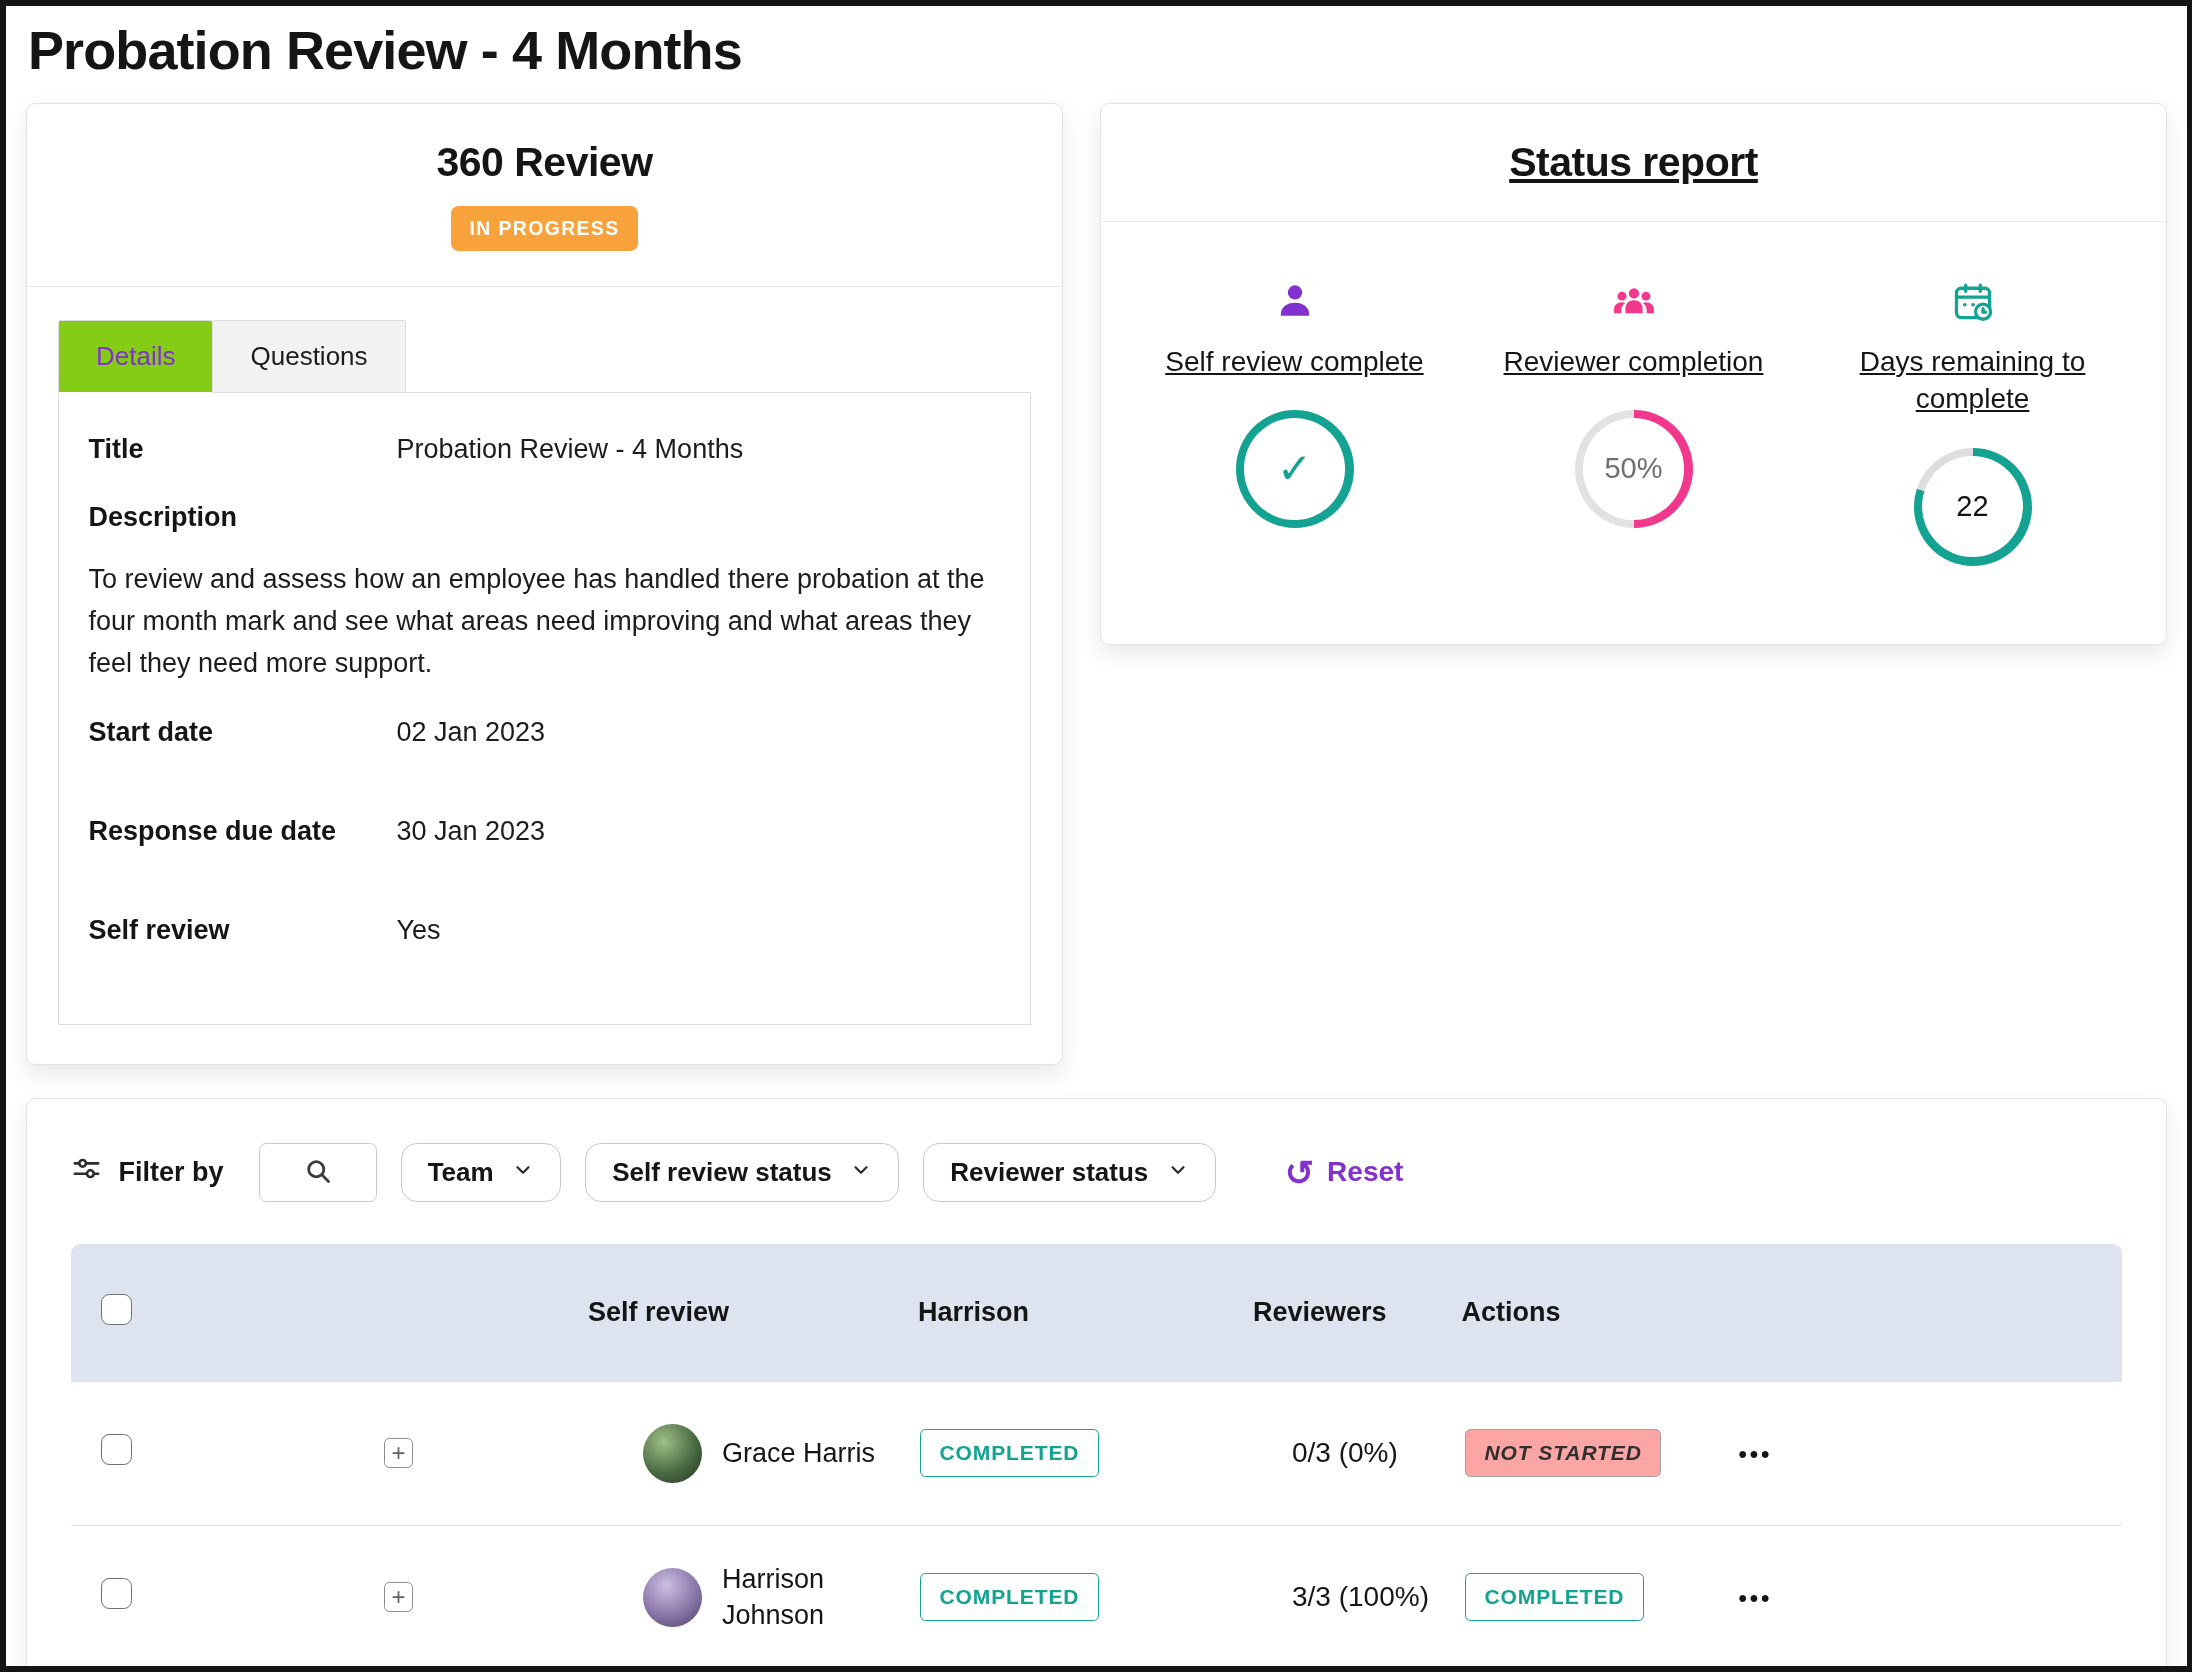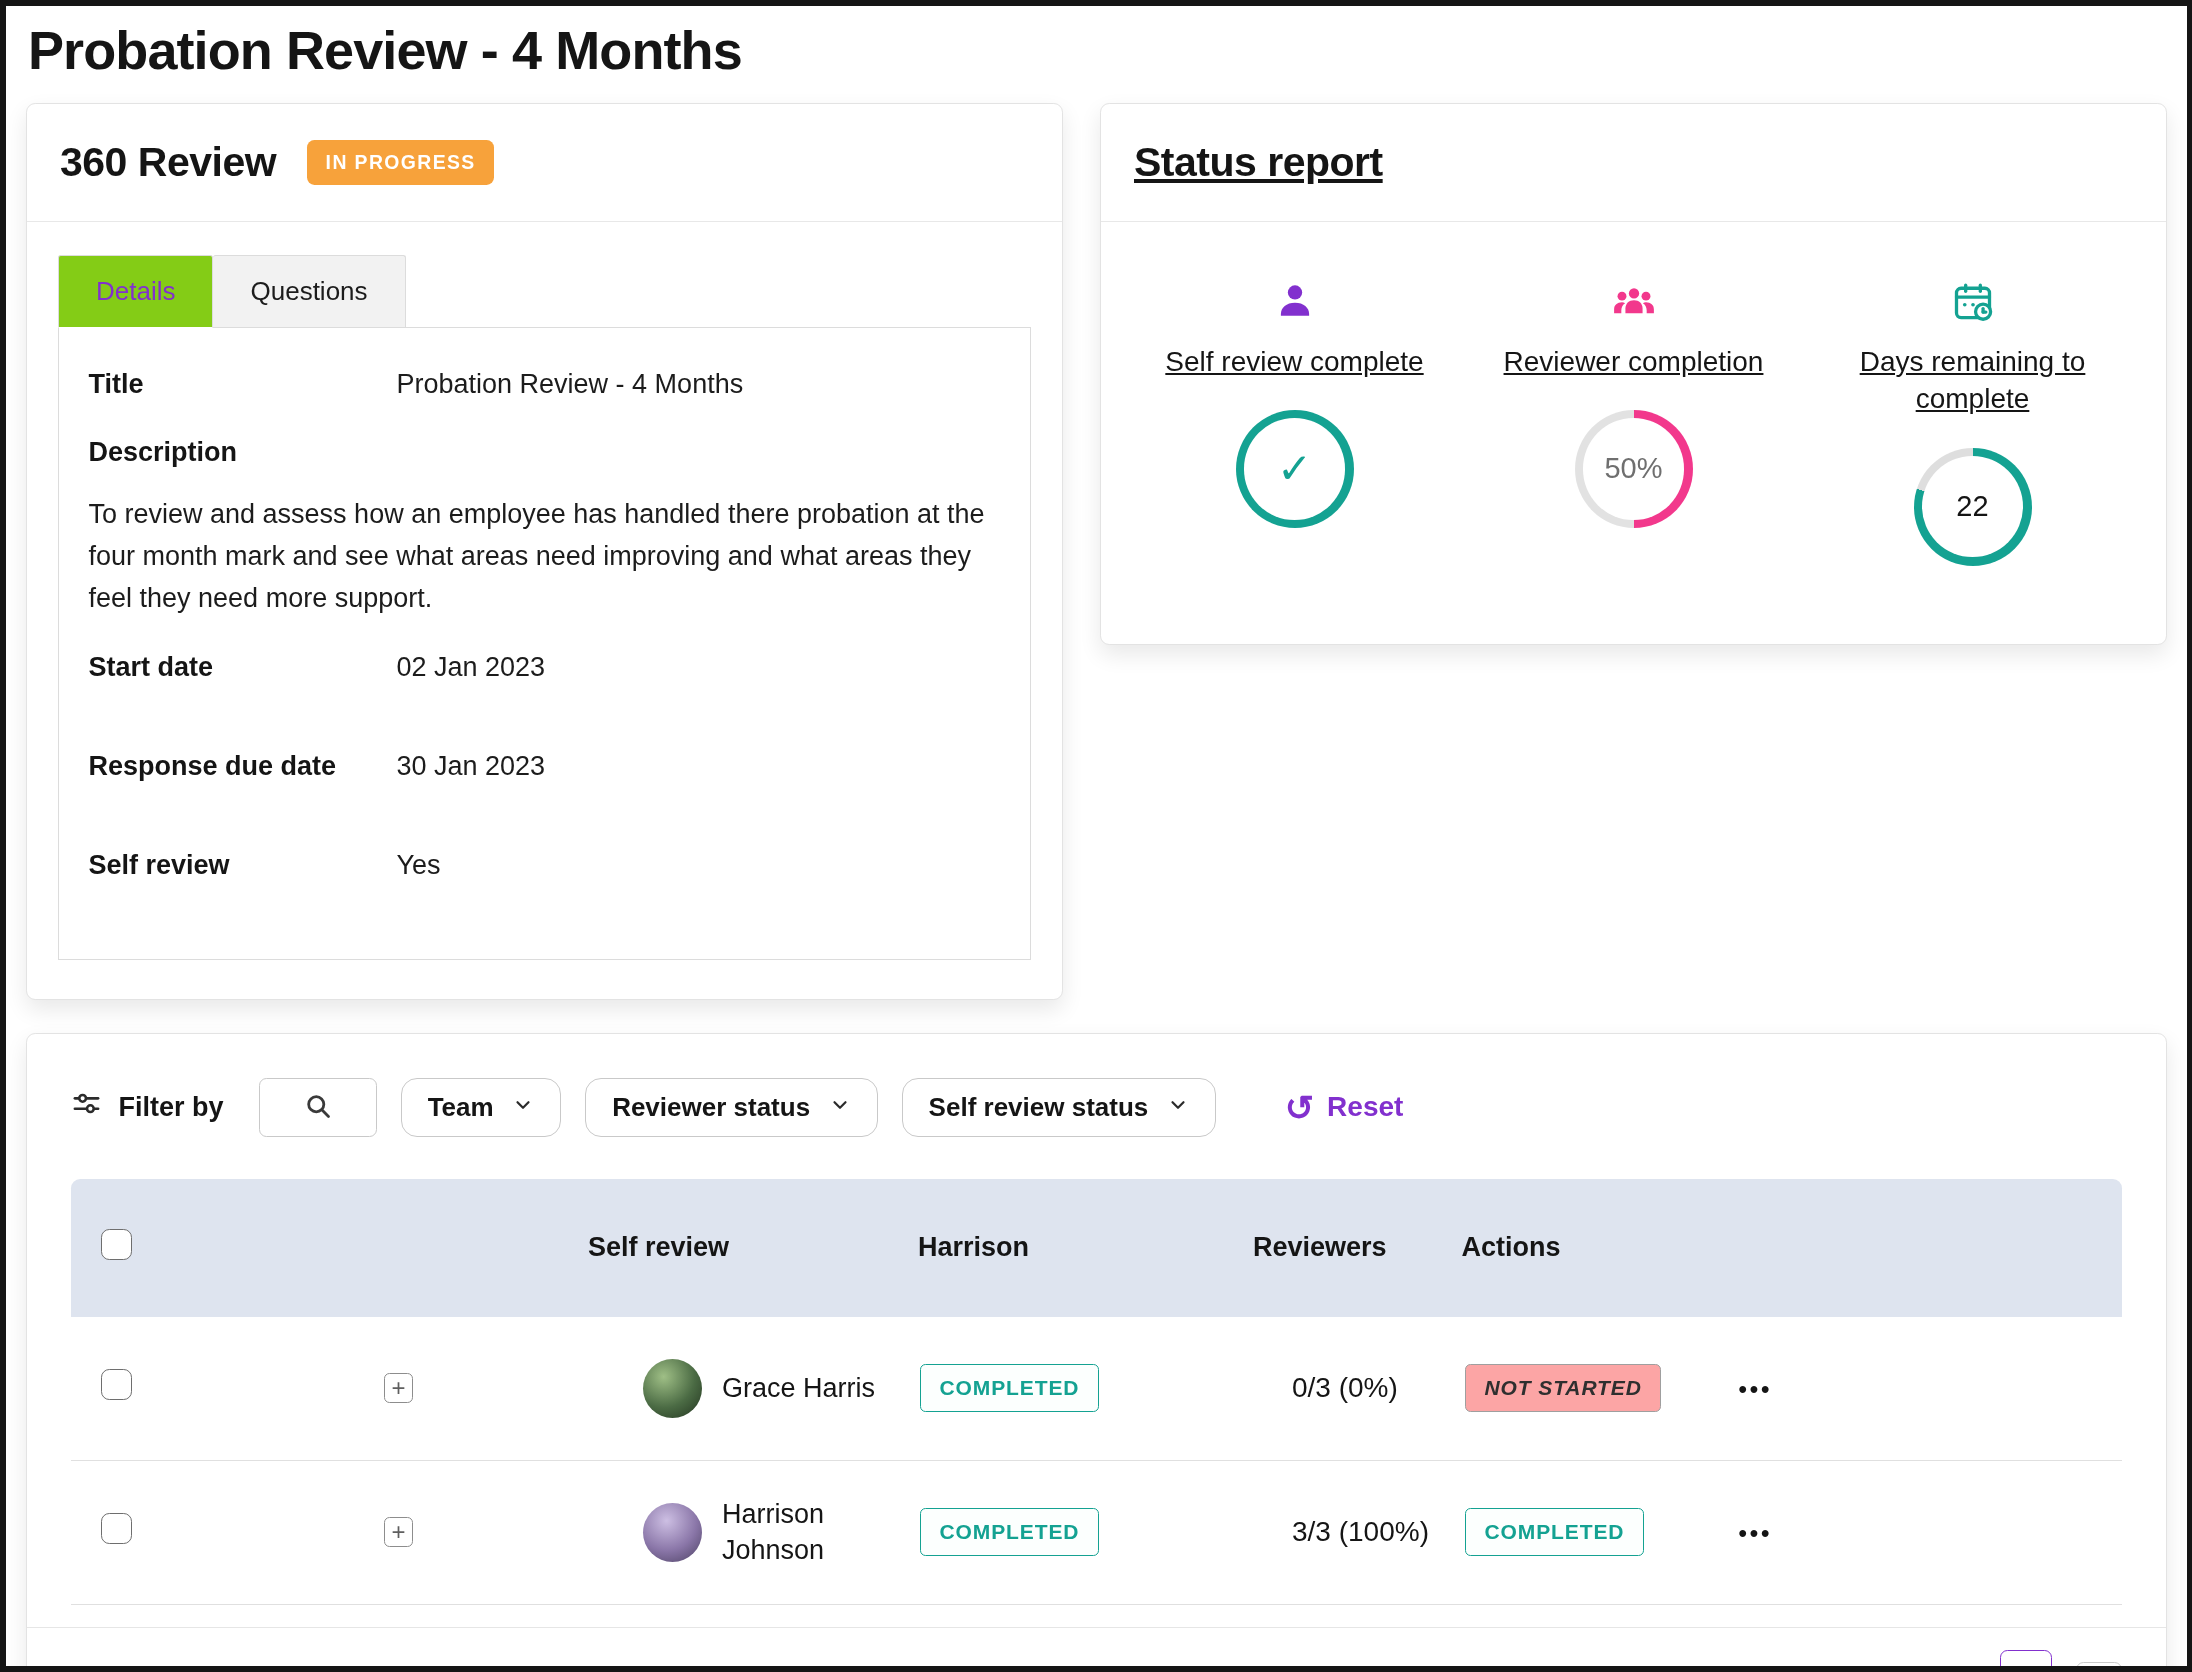--- a/index.html
+++ b/index.html
@@ -16,21 +16,21 @@
     margin:0;width:2193px;height:1672px;
     border:6.5px solid #151515;background:#fff;
     font-family:"Liberation Sans",sans-serif;color:#151515;
     position:relative;
   }
   .page-title{font-size:54px;font-weight:800;letter-spacing:-0.9px;padding:13px 22px 22px;}
   .cards-row{display:flex;gap:37px;padding:0 20px;align-items:flex-start;}
   .card{background:#fff;border:0.9px solid #e3e3e3;border-radius:9.2px;box-shadow:0 9.2px 22px rgba(0,0,0,0.09);}
   .review-card{width:1037px;}
   .status-card{flex:1;text-decoration:underline;}
-  .card-header{display:flex;align-items:center;gap:31px;padding:35px 33px;}
+  .card-header{display:flex;align-items:center;gap:20px;padding:35px 33px;flex-direction:column;}
   .card-header .card-title{font-size:41px;font-weight:800;letter-spacing:-0.5px;}
   .card-divider{border-top:0.9px solid #e8e8e8;}
   .badge-inprogress{background:var(--orange);color:#fff;font-size:19.4px;font-weight:700;letter-spacing:1.4px;padding:11px 18.5px;border-radius:7.4px;}
 
   
   .tabs{display:flex;margin:33px 31px 0;position:relative;z-index:2;}
   .tab{font-size:26px;font-weight:500;padding:20px 37px;border:0.9px solid #dcdcdc;background:#f2f2f2;color:#1c1c1c;margin-bottom:-0.9px;border-radius:2.8px 2.8px 0 0;cursor:pointer;}
   .tab.active{background:#84cc16;color:var(--purple);border-bottom:0.9px solid #fff;}
   .tab + .tab{border-left:none;}
   .details-panel{margin:0 31px 39px;border:0.9px solid #dcdcdc;padding:41px 29.5px;min-height:598px;position:relative;z-index:1;}
@@ -228,30 +228,30 @@
     <div class="dropdown">
       <span>Team</span>
       <span>
         <svg width="22" height="22" viewBox="0 0 24 24" fill="none" stroke="#2b2b2b" stroke-width="2.4" stroke-linecap="round" stroke-linejoin="round">
             <polyline points="6,9 12,15 18,9"></polyline>
           </svg>
       </span>
     </div>
 
     <div class="dropdown">
-      <span>Reviewer status</span>
+      <span>Self review status</span>
       <span>
         <svg width="22" height="22" viewBox="0 0 24 24" fill="none" stroke="#2b2b2b" stroke-width="2.4" stroke-linecap="round" stroke-linejoin="round">
             <polyline points="6,9 12,15 18,9"></polyline>
           </svg>
       </span>
     </div>
 
     <div class="dropdown">
-      <span>Self review status</span>
+      <span>Reviewer status</span>
       <span>
         <svg width="22" height="22" viewBox="0 0 24 24" fill="none" stroke="#2b2b2b" stroke-width="2.4" stroke-linecap="round" stroke-linejoin="round">
             <polyline points="6,9 12,15 18,9"></polyline>
           </svg>
       </span>
     </div>
 
     <button class="reset-btn">
       <span class="reset-icon">↺</span>
       <span>Reset</span>

